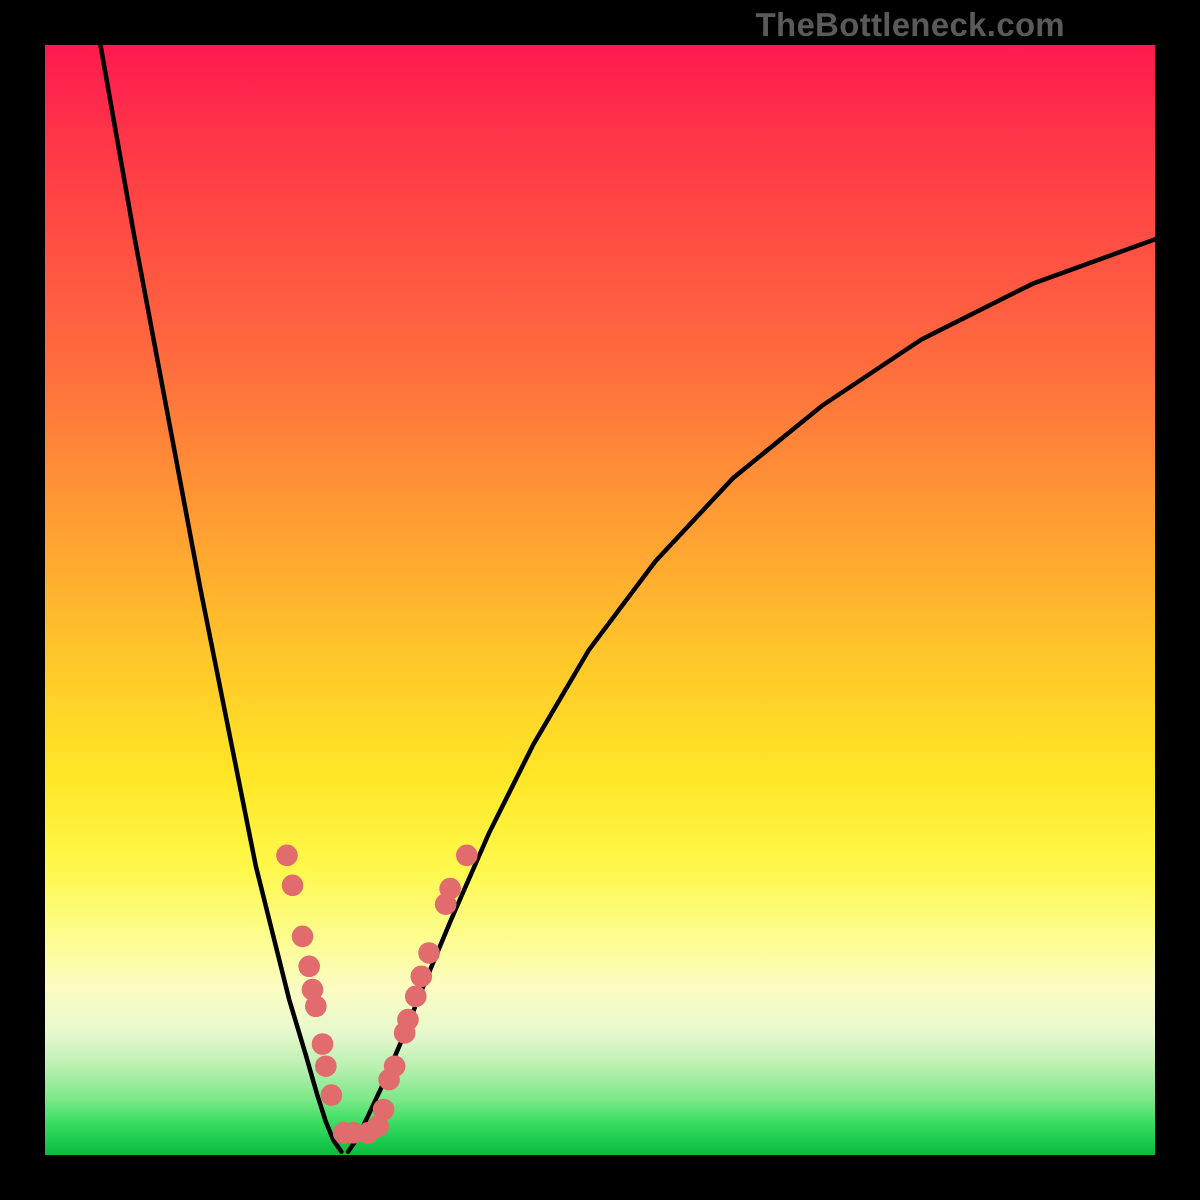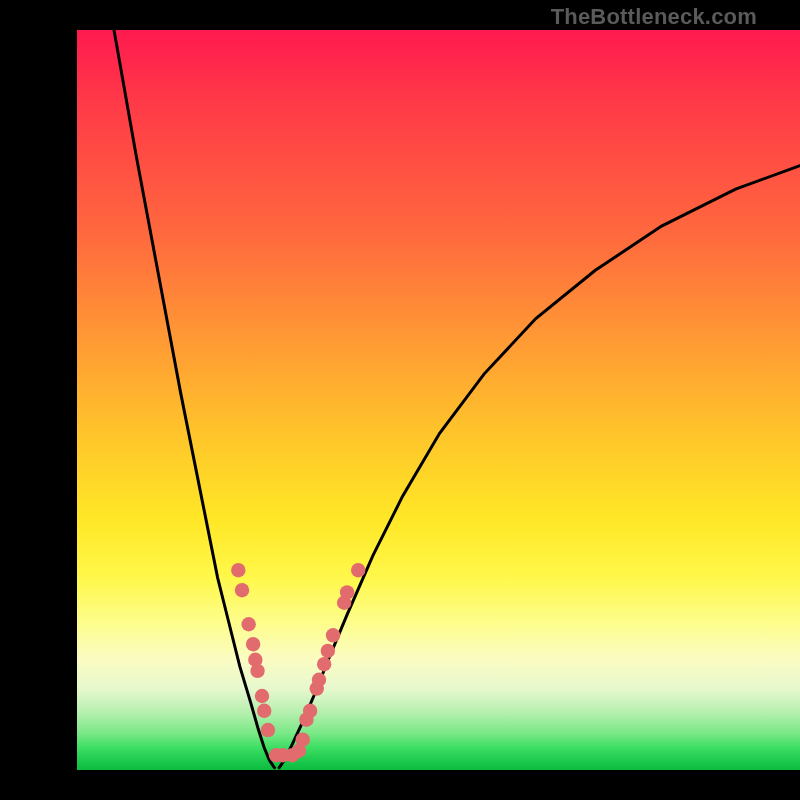--- a/index.html
+++ b/index.html
@@ -10,21 +10,20 @@
     background: #000;
     overflow: hidden;
   }
   .frame {
     position: absolute;
     left: 0;
     top: 0;
     width: 720px;
     height: 800px;
     background: #000;
-    margin-left: 47px;
   }
   .plot {
     position: absolute;
     left: 30px;
     top: 30px;
     width: 740px;
     height: 740px;
     
     background: linear-gradient(
       to bottom,

